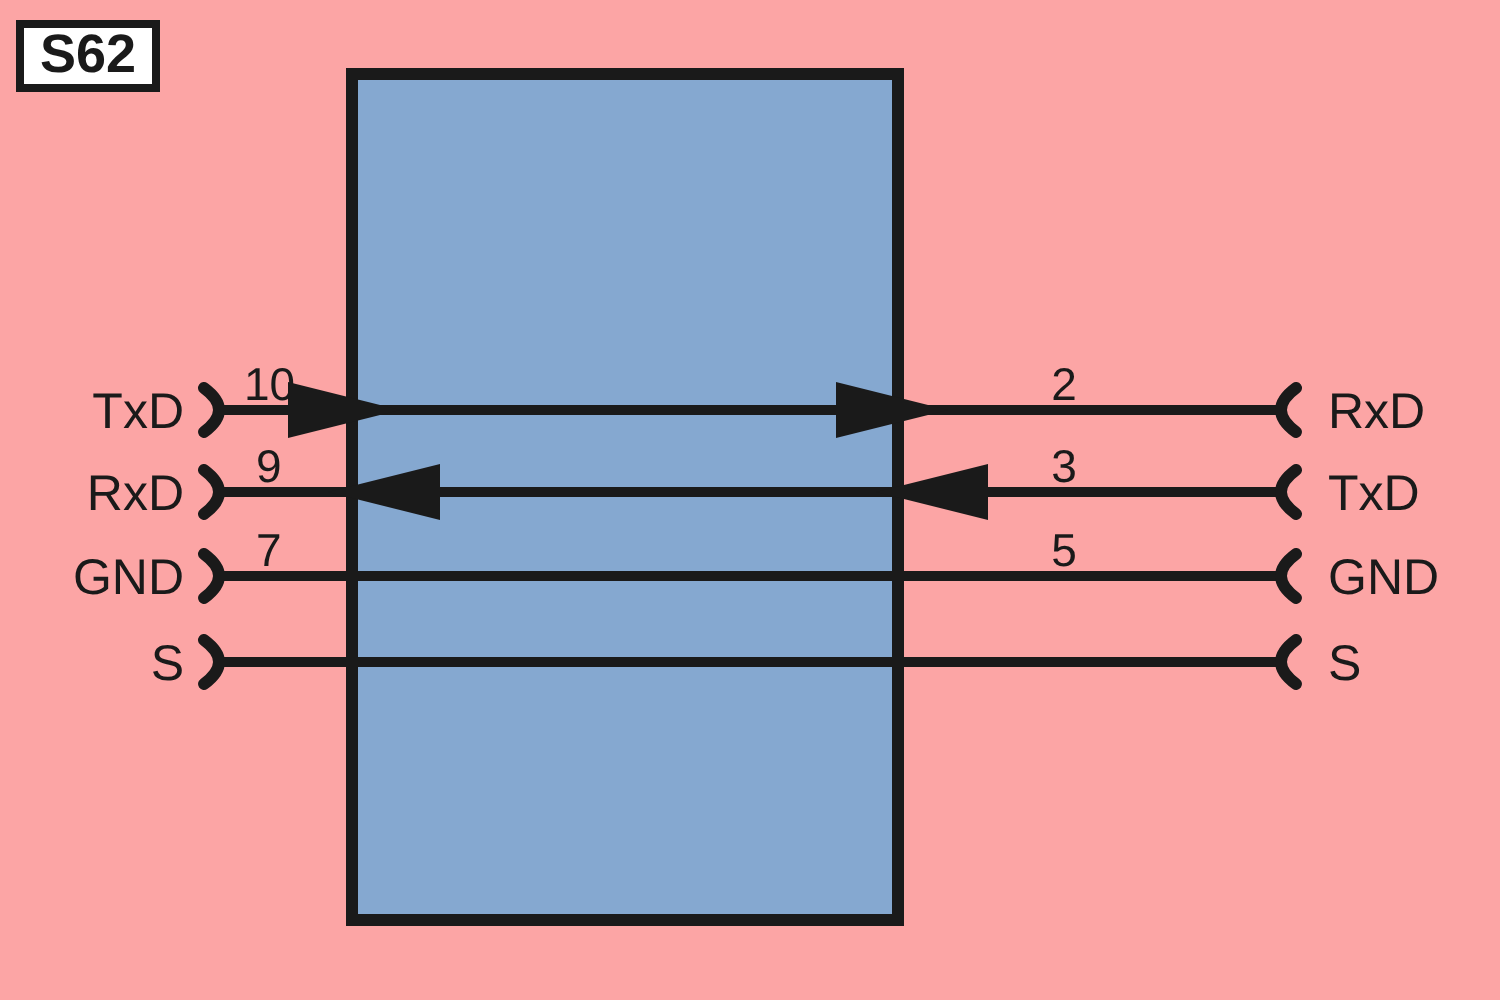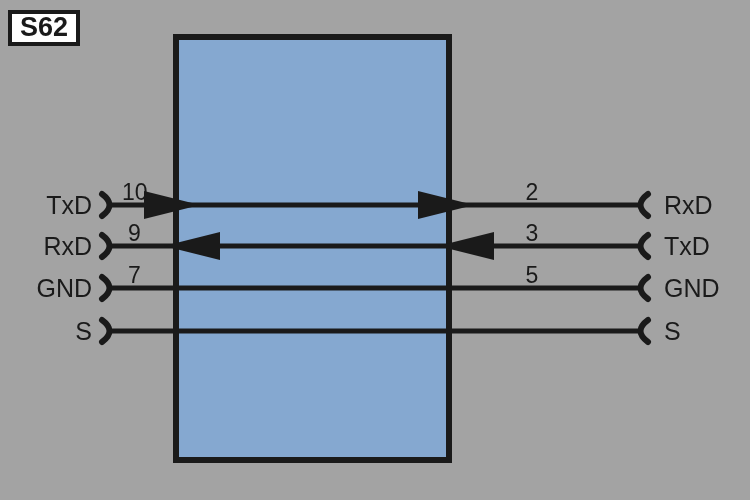--- a/index.html
+++ b/index.html
@@ -7,21 +7,21 @@
     padding: 0;
     background: #ffffff;
   }
   body {
     font-family: "Liberation Sans", sans-serif;
   }
   #stage {
     position: relative;
     width: 750px;
     height: 500px;
-    background: #a3a3a3;
+    background: #fca5a5;
     overflow: hidden;
   }
   #wiring-svg {
     position: absolute;
     left: 0;
     top: 0;
     width: 750px;
     height: 500px;
     display: block;
   }

